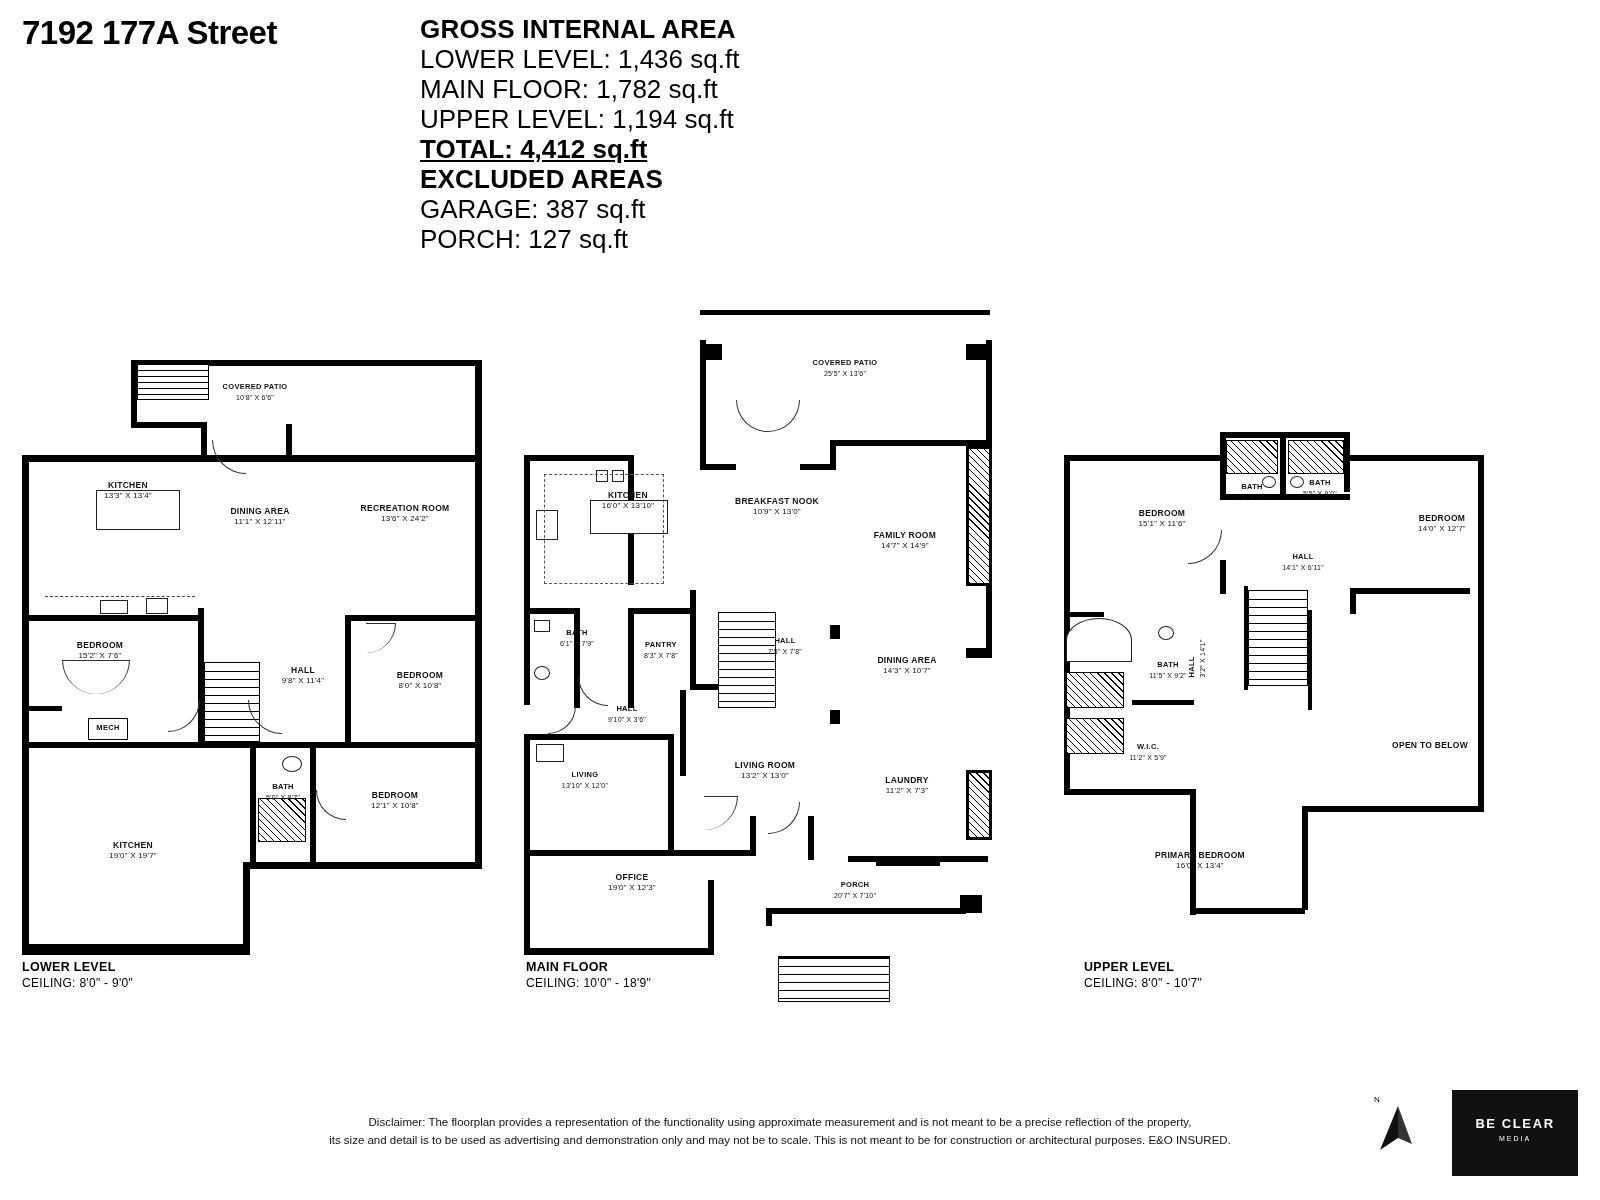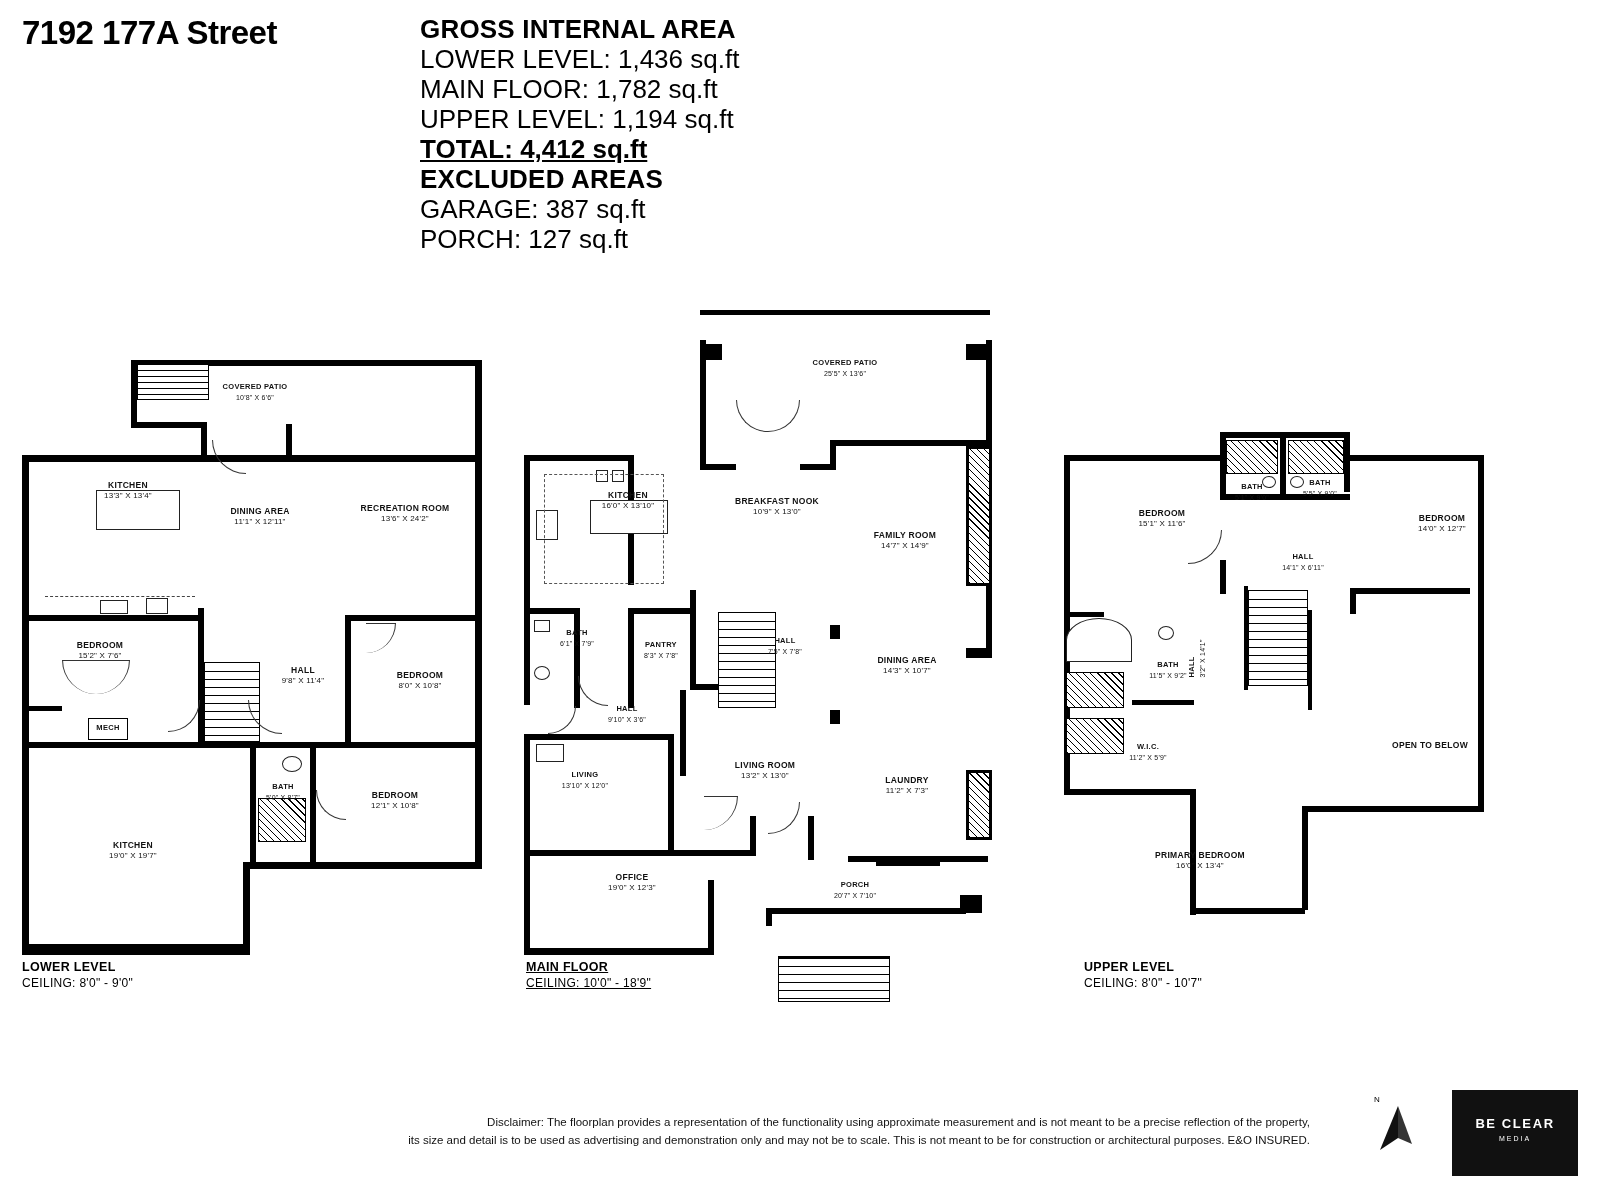--- a/index.html
+++ b/index.html
@@ -30,21 +30,21 @@
   .stair{position:absolute;box-sizing:border-box;border:1px solid #000;background:#fff;}
   .stair i{position:absolute;left:0;right:0;height:0;border-top:1px solid #000;display:block;}
   .dash{position:absolute;border-top:1px dashed #444;}
   .dashb{position:absolute;box-sizing:border-box;border:1px dashed #555;}
   .door{position:absolute;border:1px solid #333;border-radius:0 0 0 100%;box-sizing:border-box;}
 
   .lvl{position:absolute;font-weight:bold;font-size:12.5px;letter-spacing:0.3px;}
   .lvl .c{font-weight:normal;font-size:12px;display:block;margin-top:2px;}
 
   
-  #disc{position:absolute;left:250px;top:1113px;width:1060px;text-align:right;font-size:11.5px;line-height:18px;color:#111;}
+  #disc{position:absolute;left:250px;top:1113px;width:1060px;text-align:center;font-size:11.5px;line-height:18px;color:#111;}
   #logo{position:absolute;left:1452px;top:1090px;width:126px;height:86px;background:#111;color:#fff;}
   #logo .l1{position:absolute;left:0;right:0;top:26px;text-align:center;font-size:13px;letter-spacing:1.6px;font-weight:bold;}
   #logo .l2{position:absolute;left:0;right:0;top:45px;text-align:center;font-size:7px;letter-spacing:2px;}
   #northlbl{position:absolute;left:1374px;top:1095px;font-size:8px;}
 </style>
 </head>
 <body>
 
 <div class="abs" id="addr">
   <div>7192 177A Street</div>
@@ -323,21 +323,21 @@
   </div>
   <div class="stair" style="left:278px;top:958px;width:112px;height:44px;">
     <i style="top:7px;"></i>
       <i style="top:15px;"></i>
       <i style="top:23px;"></i>
       <i style="top:31px;"></i>
       <i style="top:39px;"></i>
   </div>
   <div class="wall" style="left:278px;top:956px;width:112px;height:3px;"></div>
 
-  <div class="lvl" style="left:26px;top:960px;text-decoration:underline;">
+  <div class="lvl" style="left:26px;top:960px;">
     <span>MAIN FLOOR</span>
     <span class="c">CEILING: 10'0" - 18'9"</span>
   </div>
 </div>
 
 <div class="plan" id="upper" style="left:1040px;top:0;width:560px;height:1010px;">
 
   <div class="wall" style="left:24px;top:455px;width:6px;height:340px;"></div>
   <div class="wall" style="left:24px;top:455px;width:160px;height:6px;"></div>
   <div class="wall" style="left:180px;top:432px;width:6px;height:29px;"></div>

